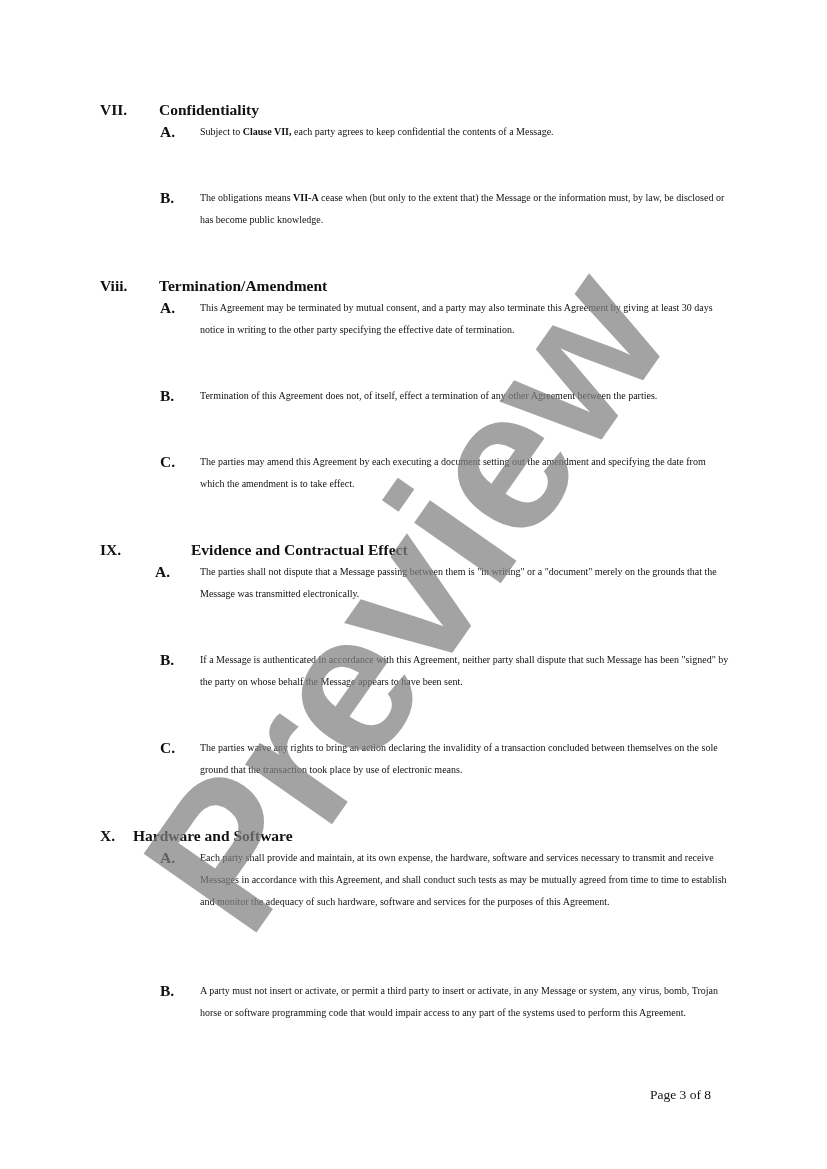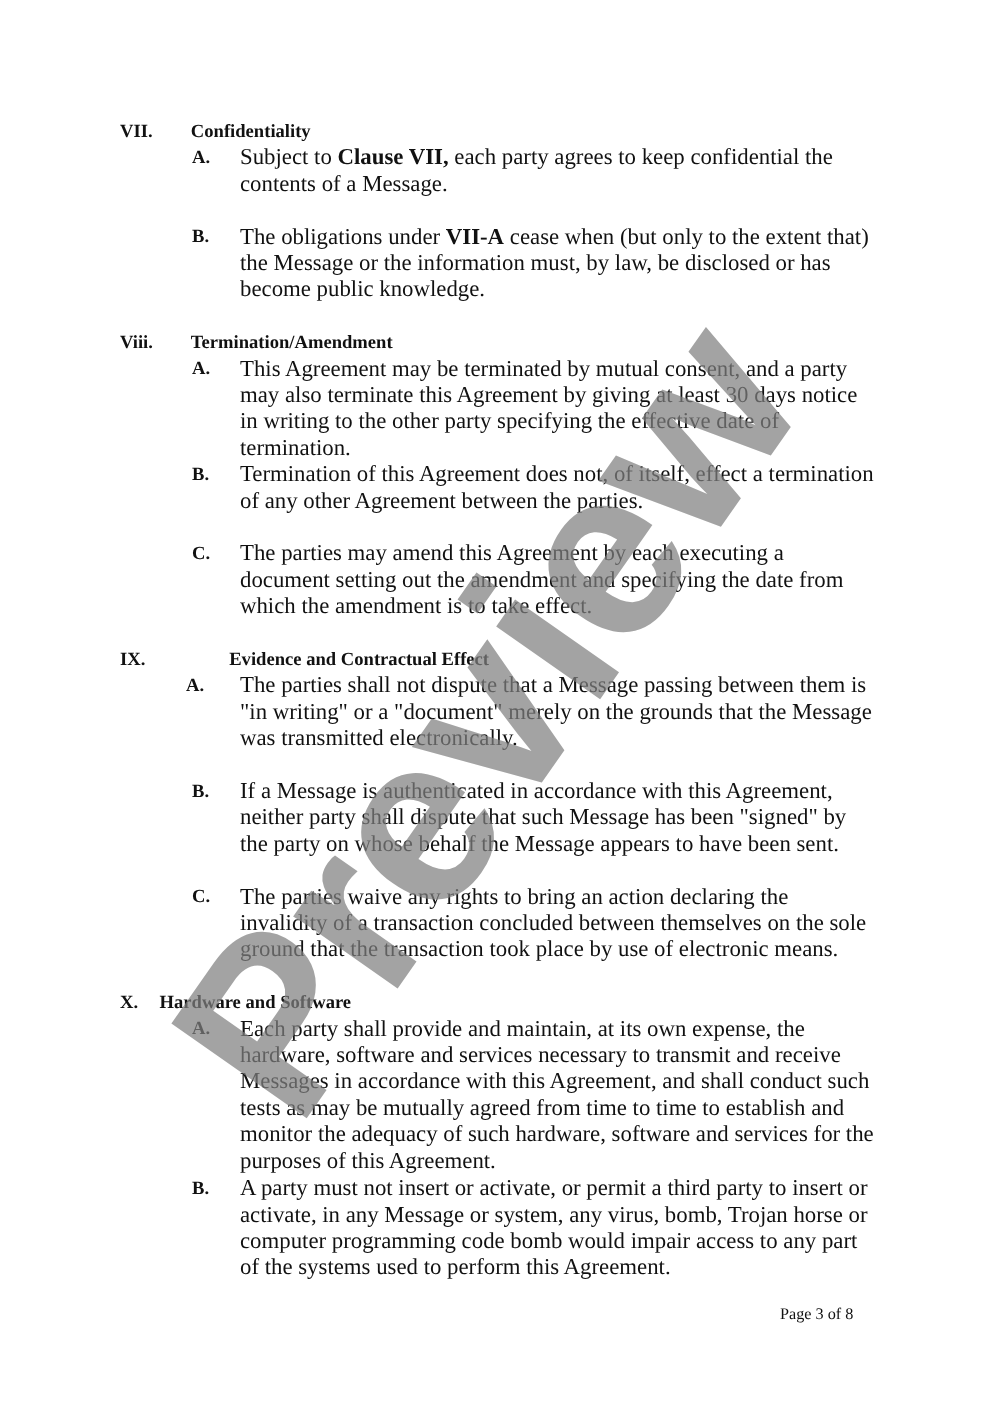--- a/index.html
+++ b/index.html
@@ -4,21 +4,21 @@
 <style>
   html, body { margin: 0; padding: 0; background: #ffffff; }
   body { width: 827px; height: 1169px; position: relative; overflow: hidden;
          font-family: "Liberation Serif", "DejaVu Serif", serif; color: #111; }
   .page { position: absolute; left: 0; top: 0; width: 827px; height: 1169px; }
   .sec-head { position: absolute; font-weight: bold; font-size: 15.5px; line-height: 22px; white-space: nowrap; }
   .sec-num { position: absolute; left: 100px; }
   .sec-title { position: absolute; }
   .item { position: absolute; left: 0; width: 827px; }
   .item-letter { position: absolute; font-weight: bold; font-size: 15.5px; line-height: 22px; }
-  .item-text { position: absolute; left: 200px; width: 530px; font-size: 19px; line-height: 22px; }
+  .item-text { position: absolute; left: 200px; width: 530px; font-size: 10px; line-height: 22px; }
   .item-text b { font-weight: bold; }
   .footer-left { position: absolute; left: 100px; top: 1086px; font-size: 13.5px; line-height: 18px; }
   .footer-right { position: absolute; left: 650px; top: 1086px; font-size: 13.5px; line-height: 18px; }
   .logo { position: absolute; left: 685px; top: 1090px; width: 118px; height: 46px; }
   .logo-word { position: absolute; left: 0; top: 0; font-family: "Liberation Serif", serif; font-size: 28px;
                line-height: 28px; color: #8b1c2c; letter-spacing: 0px; white-space: nowrap; }
   .logo-tm { position: absolute; left: 110px; top: 2px; font-size: 5px; color: #8b1c2c; font-family: "Liberation Sans", sans-serif; }
   .logo-eagle { position: absolute; left: 22px; top: 27px; width: 70px; height: 10px; }
   .logo-url { position: absolute; left: 20px; top: 38px; font-family: "Liberation Sans", sans-serif;
               font-size: 6px; font-weight: bold; color: #8b1c2c; letter-spacing: 0.4px; white-space: nowrap; }
@@ -34,21 +34,21 @@
   <div class="sec-head" style="left:0;top:99px;width:827px;">
     <span class="sec-num">VII.</span>
     <span class="sec-title" style="left:159px;">Confidentiality</span>
   </div>
   <div class="item" style="top:121px;">
     <span class="item-letter" style="left:160px;">A.</span>
     <div class="item-text"><span>Subject to </span><b>Clause VII,</b><span> each party agrees to keep confidential the contents of a Message.</span></div>
   </div>
   <div class="item" style="top:187px;">
     <span class="item-letter" style="left:160px;">B.</span>
-    <div class="item-text"><span>The obligations under </span><b>VII-A</b><span> cease when (but only to the extent that) the Message or the information must, by law, be disclosed or has become public knowledge.</span></div>
+    <div class="item-text"><span>The obligations means </span><b>VII-A</b><span> cease when (but only to the extent that) the Message or the information must, by law, be disclosed or has become public knowledge.</span></div>
   </div>
 
   <div class="sec-head" style="left:0;top:275px;width:827px;">
     <span class="sec-num">Viii.</span>
     <span class="sec-title" style="left:159px;text-align:right;">Termination/Amendment</span>
   </div>
   <div class="item" style="top:297px;">
     <span class="item-letter" style="left:160px;">A.</span>
     <div class="item-text">This Agreement may be terminated by mutual consent, and a party may also terminate this Agreement by giving at least 30 days notice in writing to the other party specifying the effective date of termination.</div>
   </div>
@@ -81,21 +81,21 @@
   <div class="sec-head" style="left:0;top:825px;width:827px;">
     <span class="sec-num">X.</span>
     <span class="sec-title" style="left:133px;text-align:right;">Hardware and Software</span>
   </div>
   <div class="item" style="top:847px;">
     <span class="item-letter" style="left:160px;">A.</span>
     <div class="item-text">Each party shall provide and maintain, at its own expense, the hardware, software and services necessary to transmit and receive Messages in accordance with this Agreement, and shall conduct such tests as may be mutually agreed from time to time to establish and monitor the adequacy of such hardware, software and services for the purposes of this Agreement.</div>
   </div>
   <div class="item" style="top:980px;">
     <span class="item-letter" style="left:160px;">B.</span>
-    <div class="item-text">A party must not insert or activate, or permit a third party to insert or activate, in any Message or system, any virus, bomb, Trojan horse or computer programming code bomb would impair access to any part of the systems used to perform this Agreement.</div>
+    <div class="item-text">A party must not insert or activate, or permit a third party to insert or activate, in any Message or system, any virus, bomb, Trojan horse or software programming code that would impair access to any part of the systems used to perform this Agreement.</div>
   </div>
 
   <div class="footer-right">Page 3 of 8</div>
 
   <div class="watermark">Preview</div>
 
 
 </div>
 
 </body></html>

